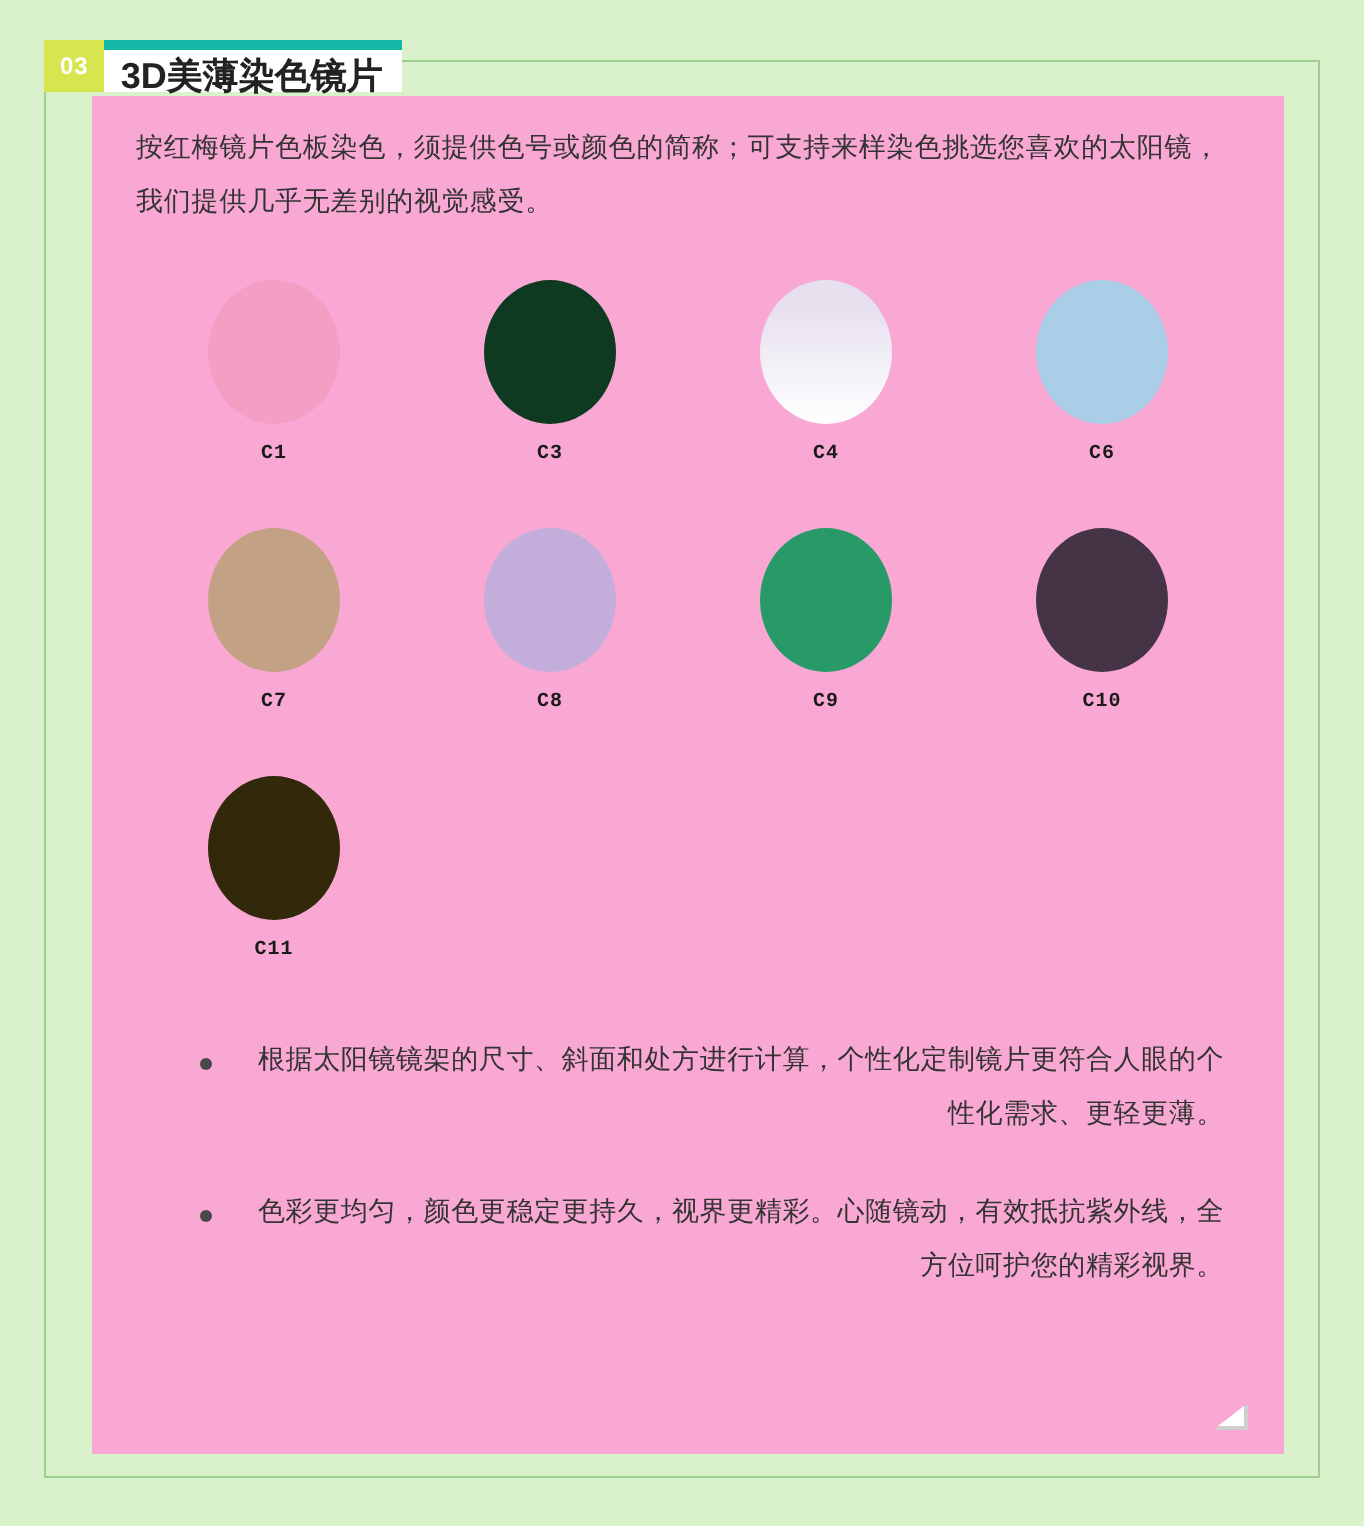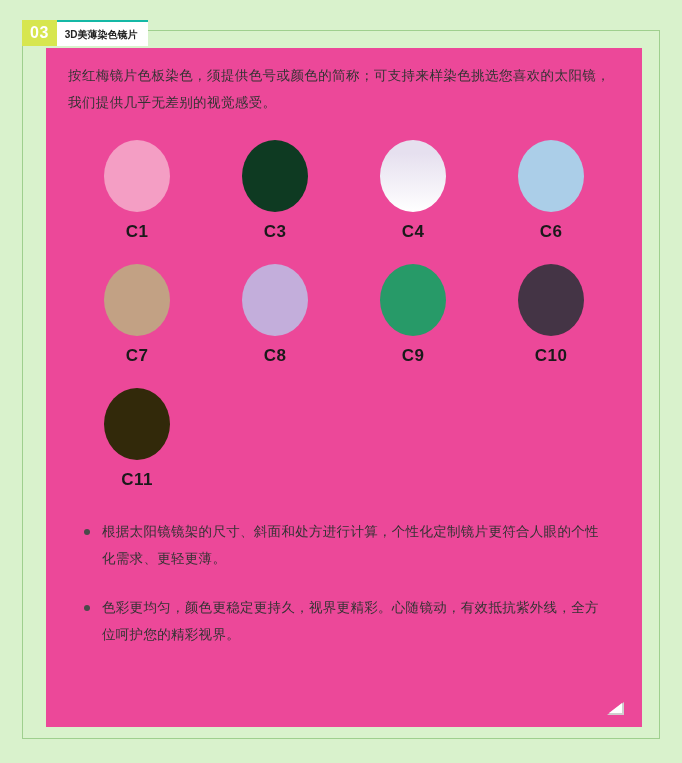--- a/index.html
+++ b/index.html
@@ -30,53 +30,54 @@
     border: 1px solid #9fcf8e;
     box-sizing: border-box;
   }
   
   .card {
     position: absolute;
     left: 46px;
     top: 48px;
     right: 40px;
     bottom: 36px;
-    background: #ec4899;
+    background: #f9a8d4;
     box-sizing: border-box;
+    font-family: Liberation Mono, monospace;
   }
 
   
   .section-header {
     position: absolute;
     left: 22px;
     top: 20px;
     display: flex;
     align-items: stretch;
     height: 26px;
     background: #ffffff;
     z-index: 5;
   }
   .section-num {
     background: #d7e64f;
     color: #ffffff;
     font-weight: bold;
-    font-size: 16px;
+    font-size: 12px;
     line-height: 26px;
     padding: 0 8px;
     letter-spacing: 0.5px;
   }
   .section-title {
     background: #ffffff;
     color: #222222;
     font-weight: bold;
-    font-size: 10px;
+    font-size: 18px;
     line-height: 26px;
     padding: 0 10px 0 8px;
     white-space: nowrap;
-    border-top: 2px solid #14b8a6;
+    border-top: 5px solid #14b8a6;
   }
 
   .intro {
     position: absolute;
     left: 22px;
     top: 14px;
     right: 26px;
     font-size: 13.5px;
     color: #333333;
     line-height: 2.0;
@@ -100,32 +101,33 @@
     align-items: center;
     justify-content: flex-start;
   }
   .lens {
     width: 66px;
     height: 72px;
     border-radius: 50%;
   }
   .lens-label {
     margin-top: 10px;
-    font-size: 17px;
+    font-size: 10px;
     font-weight: bold;
     color: #1a1a1a;
     letter-spacing: 0.5px;
   }
 
   
   .bullets {
     position: absolute;
-    left: 24px;
+    left: 40px;
     right: 30px;
     top: 470px;
+    text-align: right;
   }
   .bullet {
     display: flex;
     margin-bottom: 22px;
   }
   .bullet-dot {
     flex: 0 0 auto;
     width: 6px;
     height: 6px;
     border-radius: 50%;

